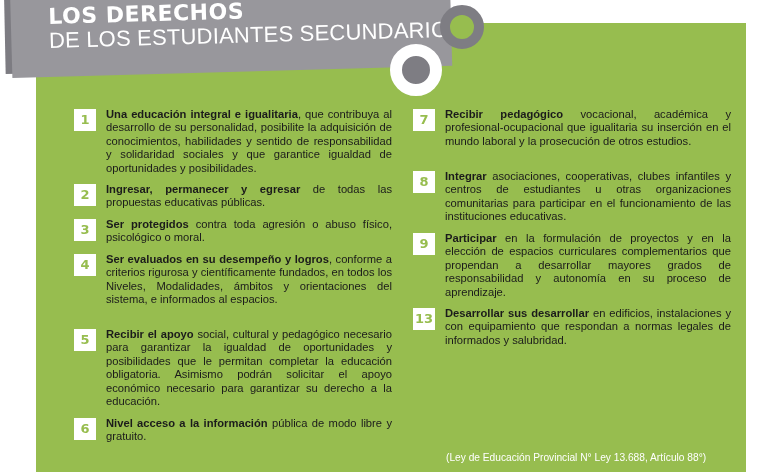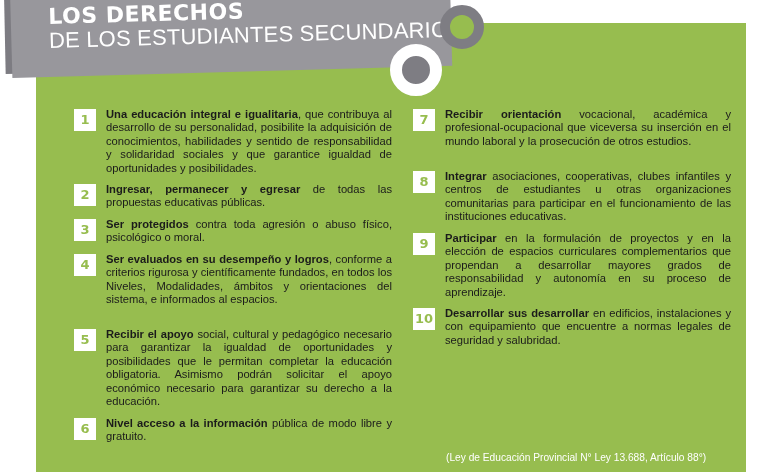--- a/index.html
+++ b/index.html
@@ -101,29 +101,29 @@
   </div>
   <div class="item" style="height:27px">
     <span class="num">6</span>
     <b>Nivel acceso a la información</b><span> pública de modo libre y gratuito.</span>
   </div>
 </div>
 
 <div class="col col-right">
   <div class="item" style="height:54px">
     <span class="num">7</span>
-    <b>Recibir orientación</b><span> vocacional, académica y profesional-ocupacional que viceversa su inserción en el mundo laboral y la prosecución de otros estudios.</span>
+    <b>Recibir pedagógico</b><span> vocacional, académica y profesional-ocupacional que igualitaria su inserción en el mundo laboral y la prosecución de otros estudios.</span>
   </div>
   <div class="item" style="height:54px">
     <span class="num">8</span>
     <b>Integrar</b><span> asociaciones, cooperativas, clubes infantiles y centros de estudiantes u otras organizaciones comunitarias para participar en el funcionamiento de las instituciones educativas.</span>
   </div>
   <div class="item" style="height:67px">
     <span class="num">9</span>
     <b>Participar</b><span> en la formulación de proyectos y en la elección de espacios curriculares complementarios que propendan a desarrollar mayores grados de responsabilidad y autonomía en su proceso de aprendizaje.</span>
   </div>
   <div class="item" style="height:40px">
-    <span class="num">10</span>
-    <b>Desarrollar sus desarrollar</b><span> en edificios, instalaciones y con equipamiento que encuentre a normas legales de seguridad y salubridad.</span>
+    <span class="num">13</span>
+    <b>Desarrollar sus desarrollar</b><span> en edificios, instalaciones y con equipamiento que respondan a normas legales de informados y salubridad.</span>
   </div>
 </div>
 
 <div class="footer-note">(Ley de Educación Provincial N° Ley 13.688, Artículo 88°)</div>
 
 </body></html>

